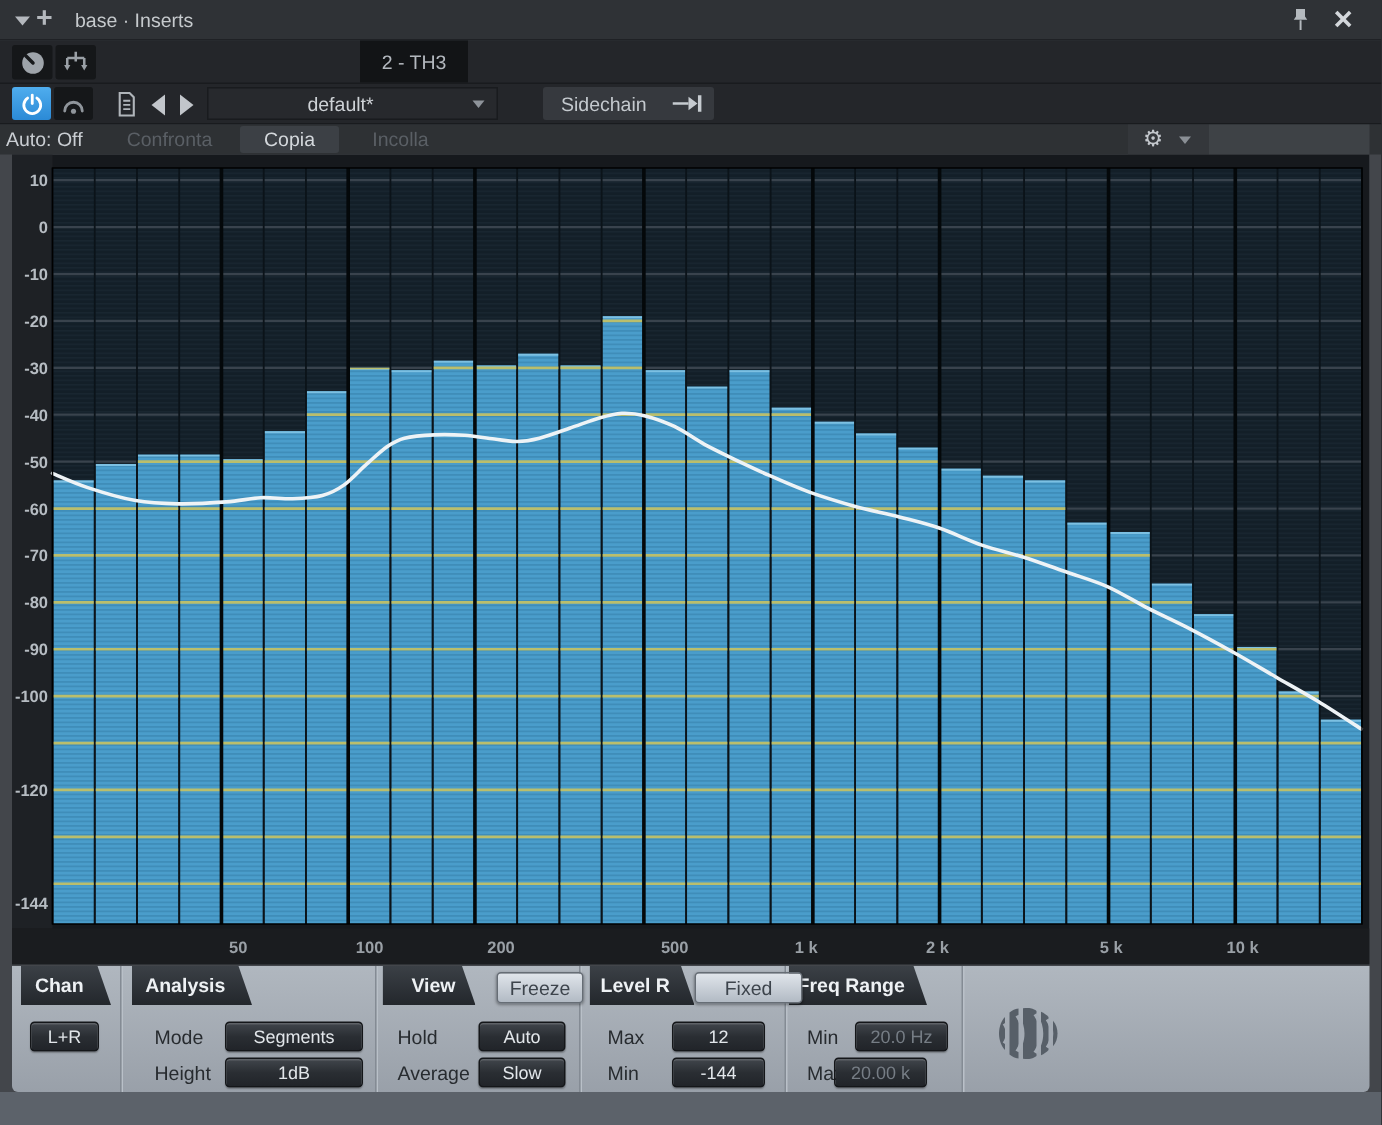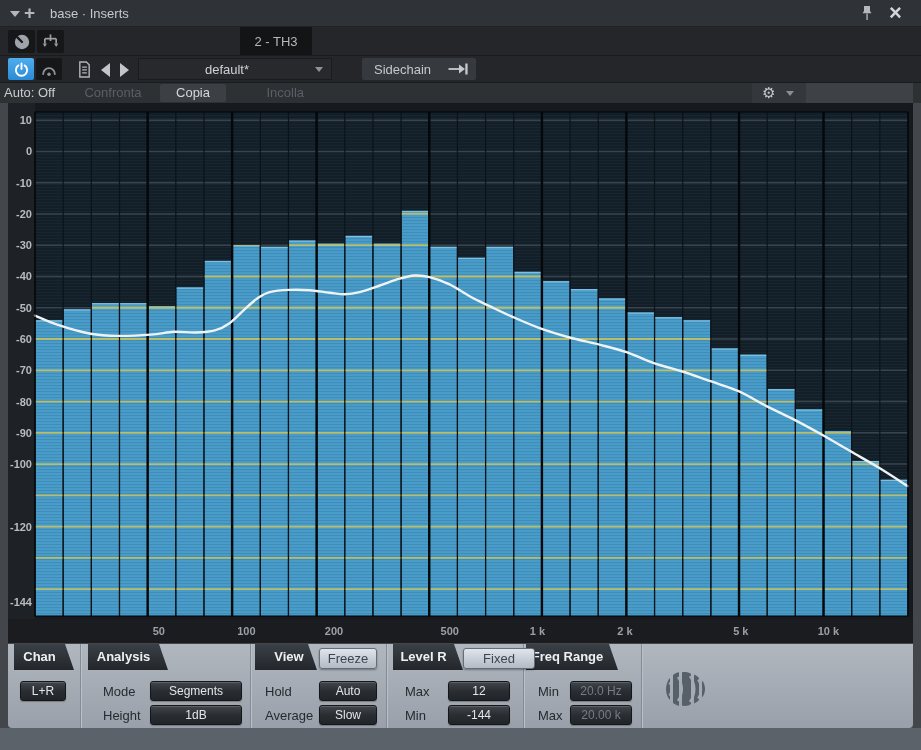--- a/index.html
+++ b/index.html
@@ -35,21 +35,21 @@
   .preset-caret { width:0; height:0; border:4px solid transparent; border-top:5px solid #8e939a; margin-right:8px; margin-top:4px; }
   .sidechain-btn { position:absolute; left:362px; top:2px; width:114px; height:22px; background:#36393e; border-radius:2px; display:flex; align-items:center; }
   .sidechain-label { font-size:13px; color:#c4c9ce; margin-left:12px; flex:1; }
 
   
   .autorow { position:absolute; left:0; top:83px; width:921px; height:20px; background:#2e3134; }
   .auto-label { position:absolute; left:4px; line-height:20px; font-size:13px; color:#c9cdd2; }
   .mini-btn { position:absolute; top:1px; height:18px; line-height:18px; text-align:center; font-size:13px; }
   .btn-confronta { left:70px; width:86px; color:#5a5f65; }
   .btn-copia { left:160px; width:66px; color:#d4d8dc; background:#3c4045; border-radius:2px; }
-  .btn-incolla { left:230px; width:74px; color:#5a5f65;text-align:right; }
+  .btn-incolla { left:230px; width:74px; color:#5a5f65; }
   .gear-zone { position:absolute; left:752px; top:0; width:54px; height:20px; background:#34373b; }
   .gear-glyph { position:absolute; left:10px; top:0; font-size:15px; line-height:20px; color:#c3c7cc; }
   .gear-caret { position:absolute; left:34px; top:8px; width:0; height:0; border:4px solid transparent; border-top:5px solid #8a8f95; }
   .auto-strip { position:absolute; left:806px; top:0; width:107px; height:20px; background:#3e4246; }
 
   
   #spectrum { position:absolute; left:8px; top:103px; }
 
   
   .panel { position:absolute; left:8px; top:644px; width:905px; height:84px; background:linear-gradient(#b0b7bf,#99a0a9); border-radius:0 0 4px 4px; }
@@ -387,36 +387,36 @@
     <div class="section-tab" style="left:385px; width:70px;">Level R</div>
     <div class="section-tab" style="left:518px; width:92px;">Freq Range</div>
 
     <div class="dark-btn" style="left:12px; top:37px; width:46px;">L+R</div>
 
     <div class="panel-label" style="left:95px; top:39px;">Mode</div>
     <div class="dark-btn" style="left:142px; top:37px; width:92px;">Segments</div>
     <div class="panel-label" style="left:95px; top:63px;">Height</div>
     <div class="dark-btn" style="left:142px; top:61px; width:92px;">1dB</div>
 
-    <div class="light-btn" style="left:311px; top:4px; width:58px;">Freeze</div>
+    <div class="light-btn" style="left:323px; top:4px; width:58px;">Freeze</div>
     <div class="panel-label" style="left:257px; top:39px;">Hold</div>
     <div class="dark-btn" style="left:311px; top:37px; width:58px;">Auto</div>
     <div class="panel-label" style="left:257px; top:63px;">Average</div>
     <div class="dark-btn" style="left:311px; top:61px; width:58px;">Slow</div>
 
     <div class="light-btn" style="left:455px; top:4px; width:72px;">Fixed</div>
     <div class="panel-label" style="left:397px; top:39px;">Max</div>
     <div class="dark-btn" style="left:440px; top:37px; width:62px;">12</div>
     <div class="panel-label" style="left:397px; top:63px;">Min</div>
     <div class="dark-btn" style="left:440px; top:61px; width:62px;">-144</div>
 
     <div class="panel-label" style="left:530px; top:39px;">Min</div>
     <div class="dark-btn dim" style="left:562px; top:37px; width:62px;">20.0 Hz</div>
     <div class="panel-label" style="left:530px; top:63px;">Max</div>
-    <div class="dark-btn dim" style="left:562px; top:61px; width:62px;">20.00 k</div>
+    <div class="dark-btn dim" style="left:548px; top:61px; width:62px;">20.00 k</div>
 
     <svg class="brand-mark" width="42" height="34" viewBox="0 0 42 34">
       <g fill="#575f68">
         <path d="M0 17c0-5 2-9 4-11v22c-2-2-4-6-4-11z"></path>
         <path d="M7 3c2-1.6 4-2.4 6-2.7v33.4c-2-.3-4-1.1-6-2.7z"></path>
         <path d="M16 0.2c2-.2 4-.2 5 0 2 .4 3 1 4 1.8v30c-1 .8-2 1.4-4 1.8-1 .2-3 .2-5 0z"></path>
         <path d="M28 2.5c2 .8 4 2.3 5 3.5v22c-1 1.2-3 2.7-5 3.5z"></path>
         <path d="M36 8.5c2 2.3 3 5.3 3 8.5s-1 6.2-3 8.5z"></path>
       </g>
       <g fill="#a4abb4">

